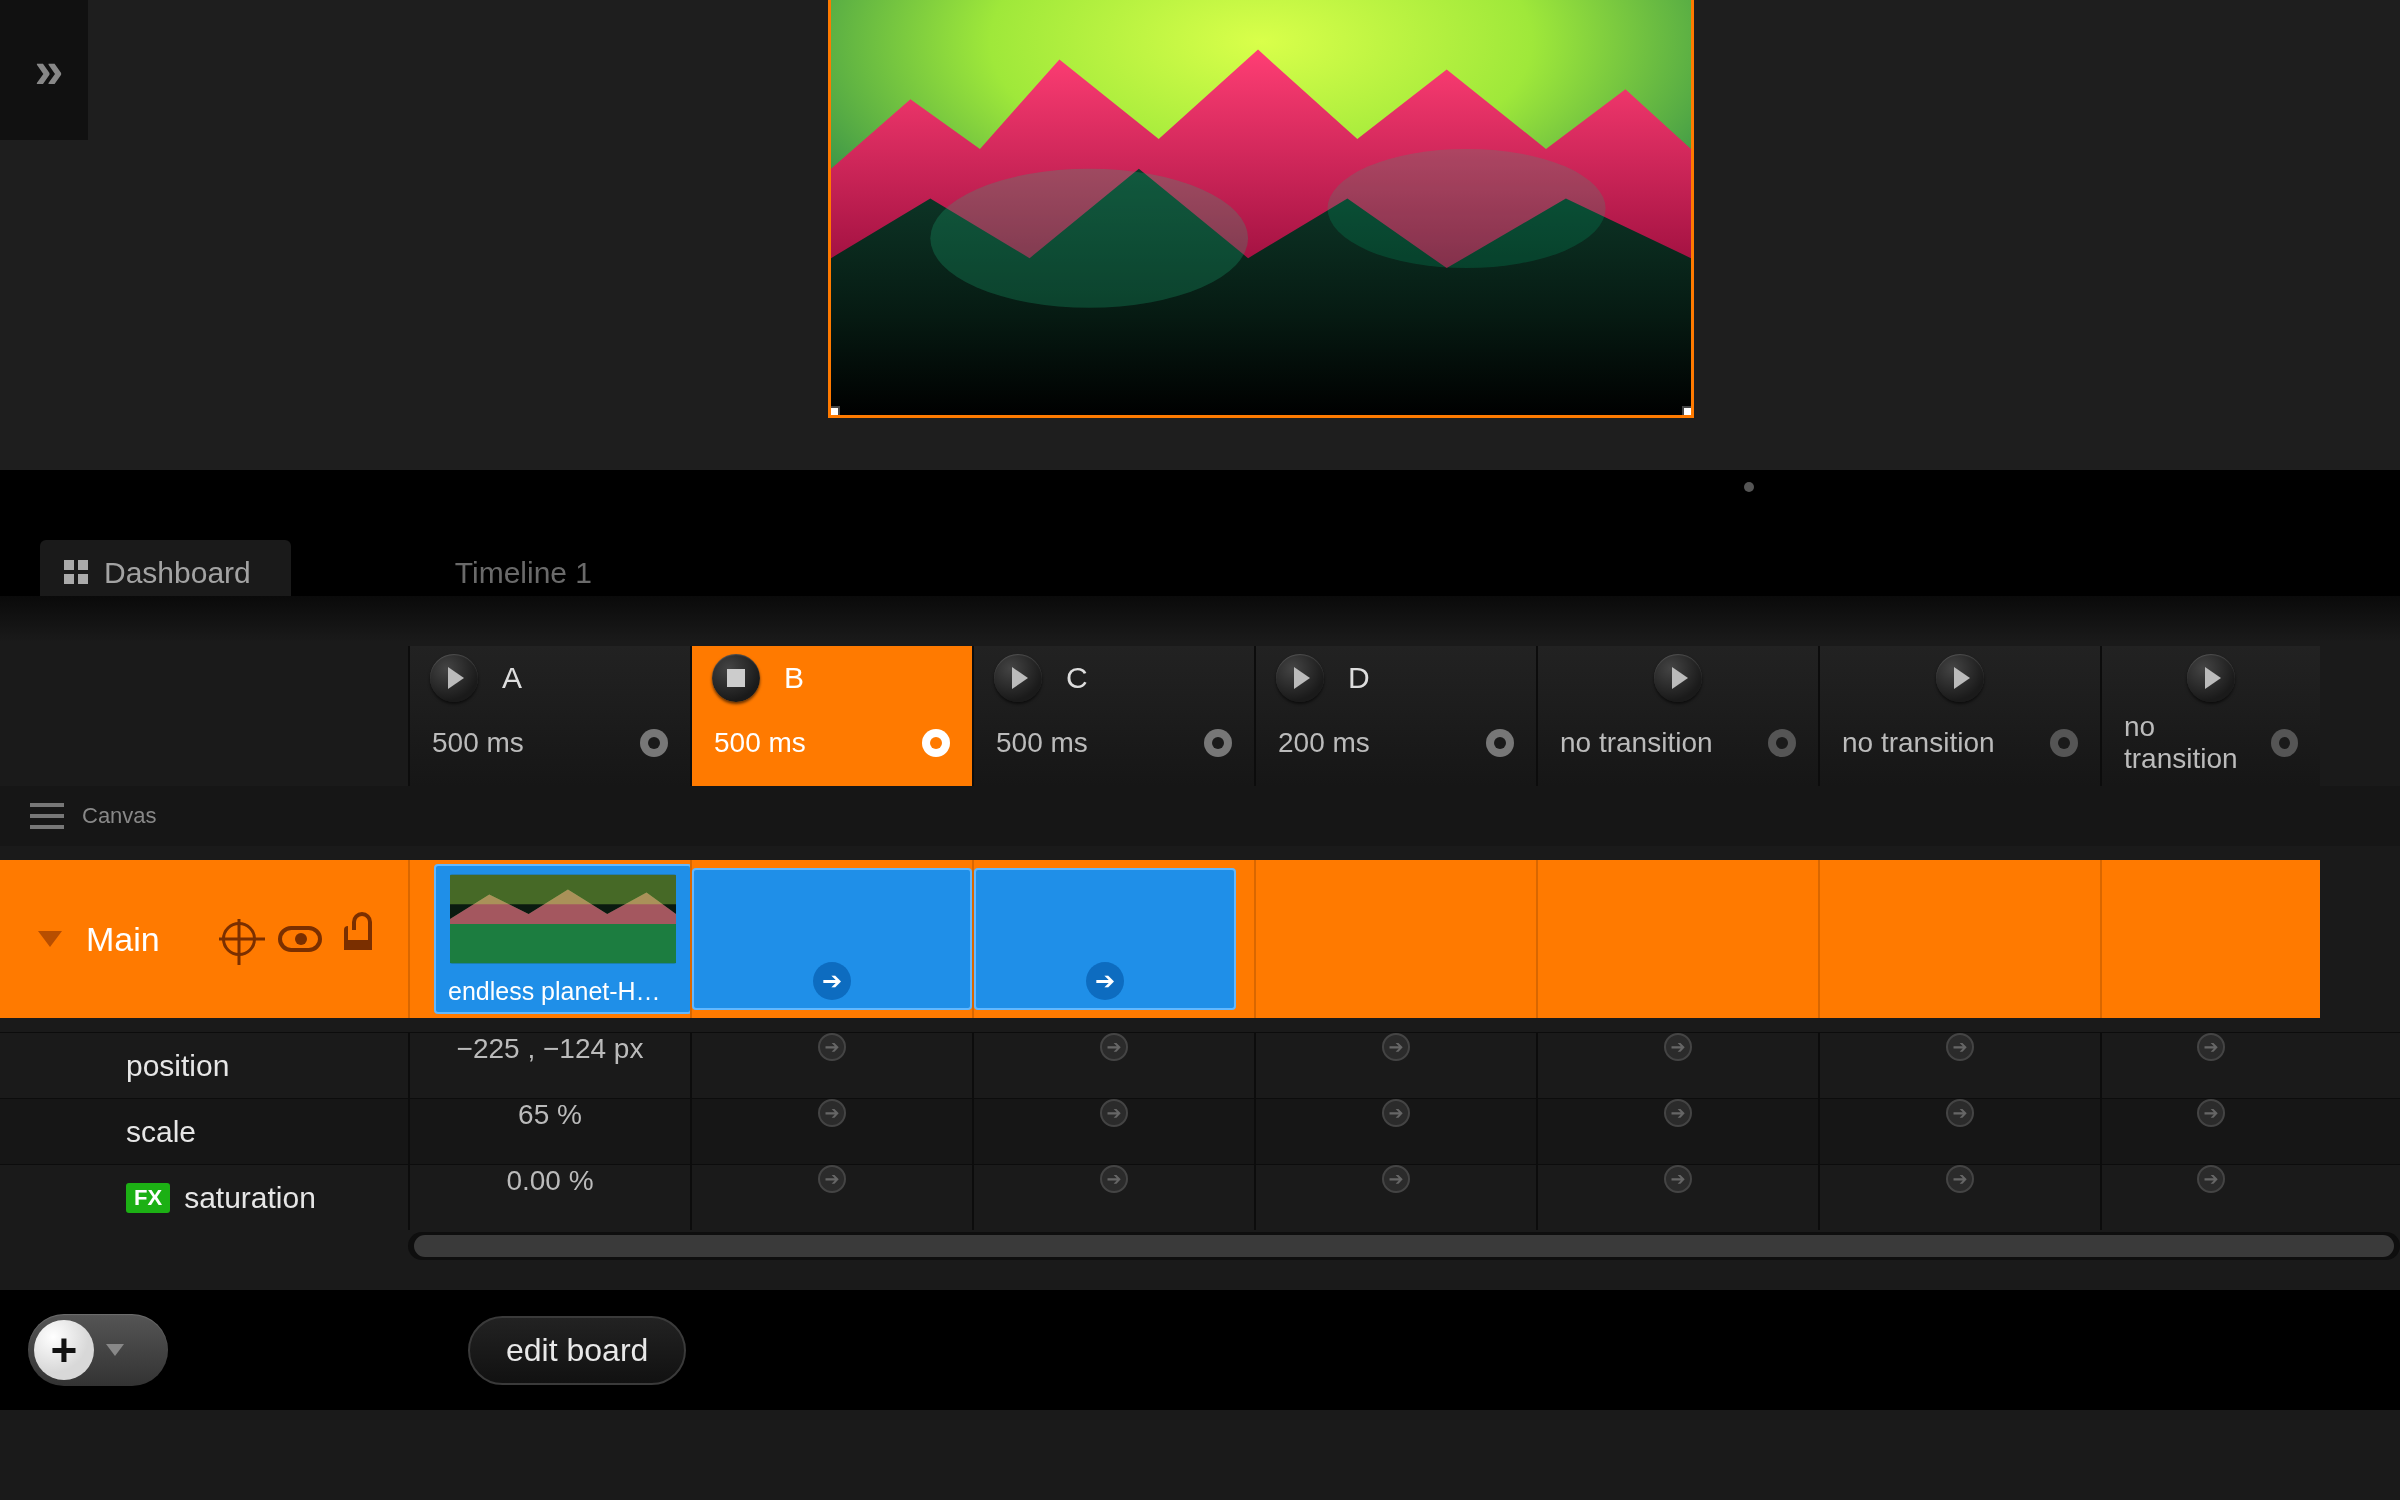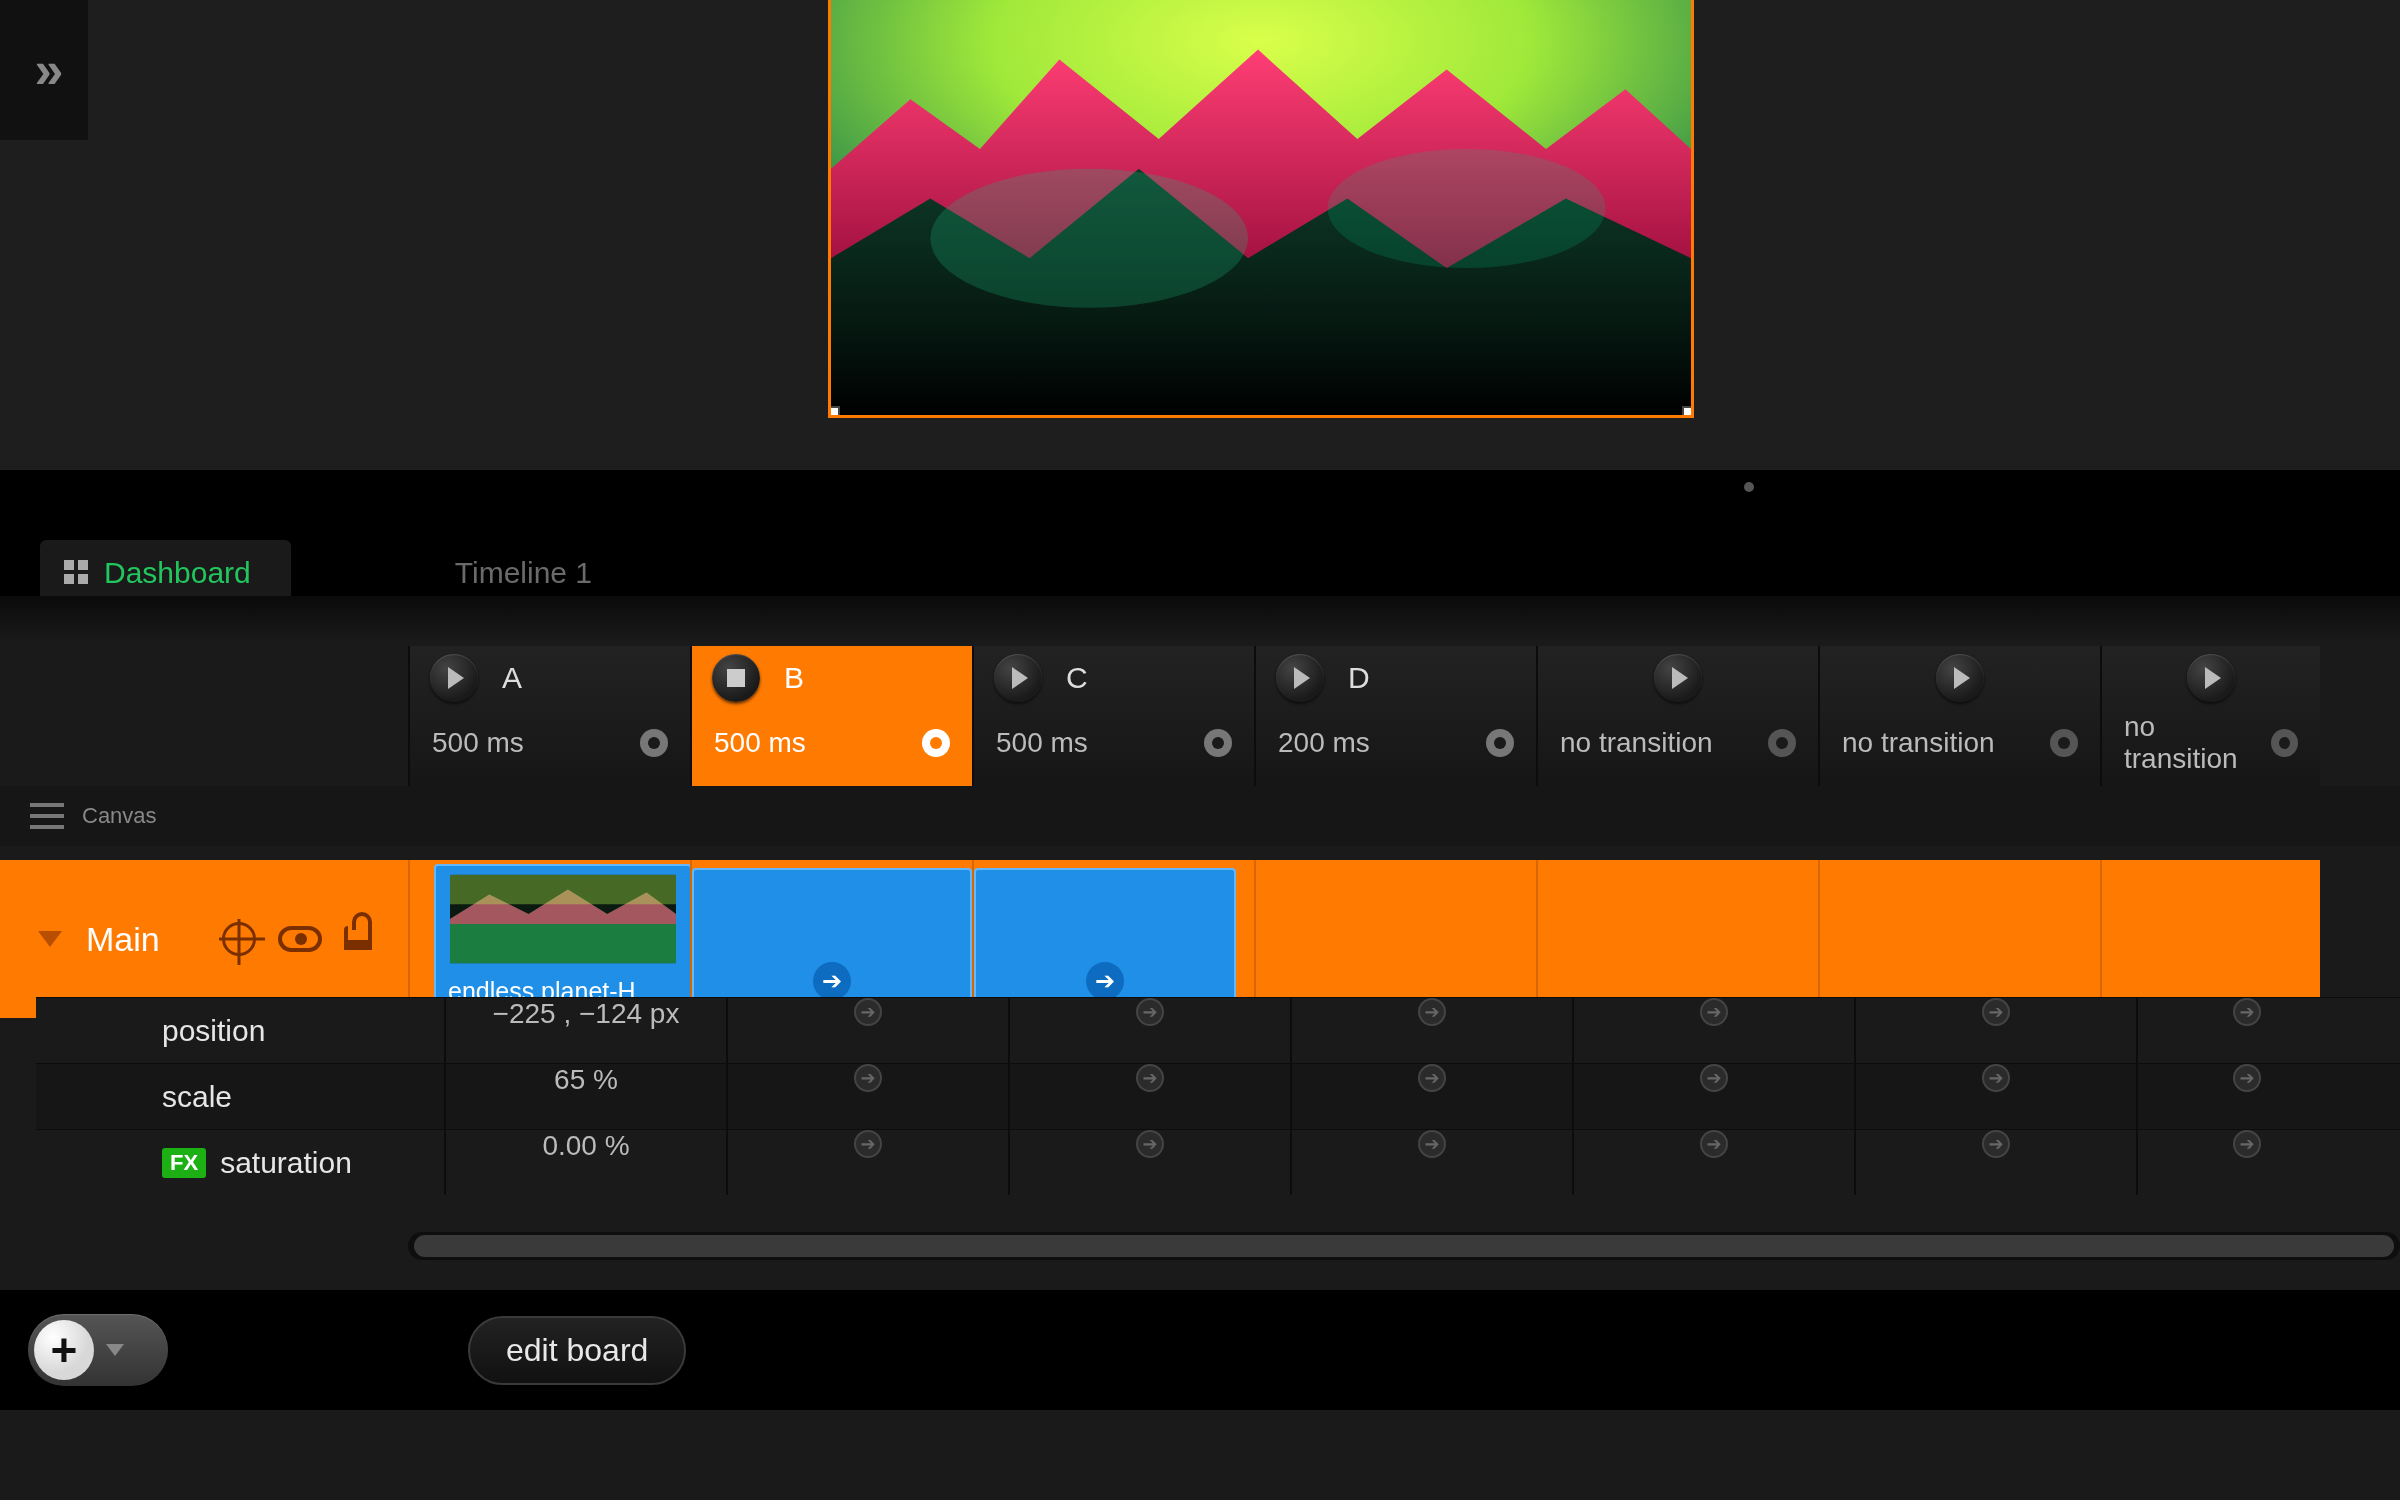--- a/index.html
+++ b/index.html
@@ -13,21 +13,21 @@
   .preview-frame { position: absolute; top: 0; left: 828px; width: 866px; height: 418px; border: 3px solid #ff7a00; border-top: none; background: #000; overflow: hidden; }
   .preview-frame svg { width: 100%; height: 100%; display: block; }
   .handle { position: absolute; width: 18px; height: 18px; background: #fff; border: 2px solid #444; }
   .handle.bl { bottom: -9px; left: -9px; }
   .handle.br { bottom: -9px; right: -9px; }
 
   .dot-indicator { position: absolute; top: 482px; left: 1744px; width: 10px; height: 10px; background: #555; border-radius: 50%; }
 
   
   .tab-strip { position: absolute; top: 540px; left: 40px; display: flex; align-items: flex-end; gap: 0; }
-  .tab { padding: 16px 40px 16px 24px; background: #1a1a1a; color: #22c55e; font-size: 30px; display: flex; align-items: center; gap: 14px; border-top-left-radius: 6px; border-top-right-radius: 6px; cursor: pointer; }
+  .tab { padding: 16px 40px 16px 24px; background: #1a1a1a; color: #a3a3a3; font-size: 30px; display: flex; align-items: center; gap: 14px; border-top-left-radius: 6px; border-top-right-radius: 6px; cursor: pointer; }
   .tab.inactive { background: transparent; color: #6a6a6a; margin-left: 140px; }
   .tab-grid-icon { width: 26px; height: 26px; display: inline-block; position: relative; }
   .tab-grid-icon::before, .tab-grid-icon::after { content:""; position:absolute; background:#aaa; }
   .tab-grid-icon { background:
      linear-gradient(#aaa,#aaa) 0 0/10px 10px no-repeat,
      linear-gradient(#aaa,#aaa) 14px 0/10px 10px no-repeat,
      linear-gradient(#aaa,#aaa) 0 14px/10px 10px no-repeat,
      linear-gradient(#aaa,#aaa) 14px 14px/10px 10px no-repeat; }
 
   
@@ -85,21 +85,21 @@
   .blue-clip.c1 { left:24px; width:258px; top:4px; bottom:4px; }
   .blue-clip.c2 { left:0; width:280px; }
   .blue-clip.c3 { left:0; width:262px; }
   .clip-thumb { position:absolute; top:8px; left:14px; right:14px; height:90px; border-radius:2px; overflow:hidden; }
   .clip-thumb svg { width:100%; height:100%; }
   .clip-label { position:absolute; bottom:6px; left:12px; right:12px; font-size:25px; color:#fff; white-space:nowrap; overflow:hidden; text-overflow:ellipsis; }
   .arrow-circ { width:38px; height:38px; border-radius:50%; background:#0d6cc0; display:flex; align-items:center; justify-content:center; color:#fff; font-size:24px; }
   .arrow-circ::after { content:"➔"; }
 
   
-  .prop-rows { position:absolute; top:401px; left:0; right:0;margin-left:36px; }
+  .prop-rows { position:absolute; top:436px; left:0; right:0; }
   .prop-row { height:66px; display:flex; border-top:1px solid #0c0c0c; }
   .prop-row:nth-child(odd){ background:#1a1a1a; }
   .prop-row:nth-child(even){ background:#161616; }
   .prop-label { width:408px; flex:0 0 408px; display:flex; align-items:center; padding-left:126px; font-size:30px; color:#e6e6e6; gap:14px;}
   .fx-badge { background:#1cb014; color:#fff; font-size:22px; font-weight:bold; padding:2px 8px; border-radius:3px;text-align:center; }
   .prop-cell { flex:0 0 282px; border-left:2px solid #0c0c0c; display:flex; justify-content:center; color:#bbb; font-size:28px; }
   .prop-cell.last { flex:0 0 220px; }
   .key-dot { width:28px; height:28px; border-radius:50%; background:#2b2b2b; border:2px solid #444; display:flex; align-items:center; justify-content:center; cursor:pointer;}
   .key-dot::after { content:"➔"; color:#666; font-size:18px; }
 

